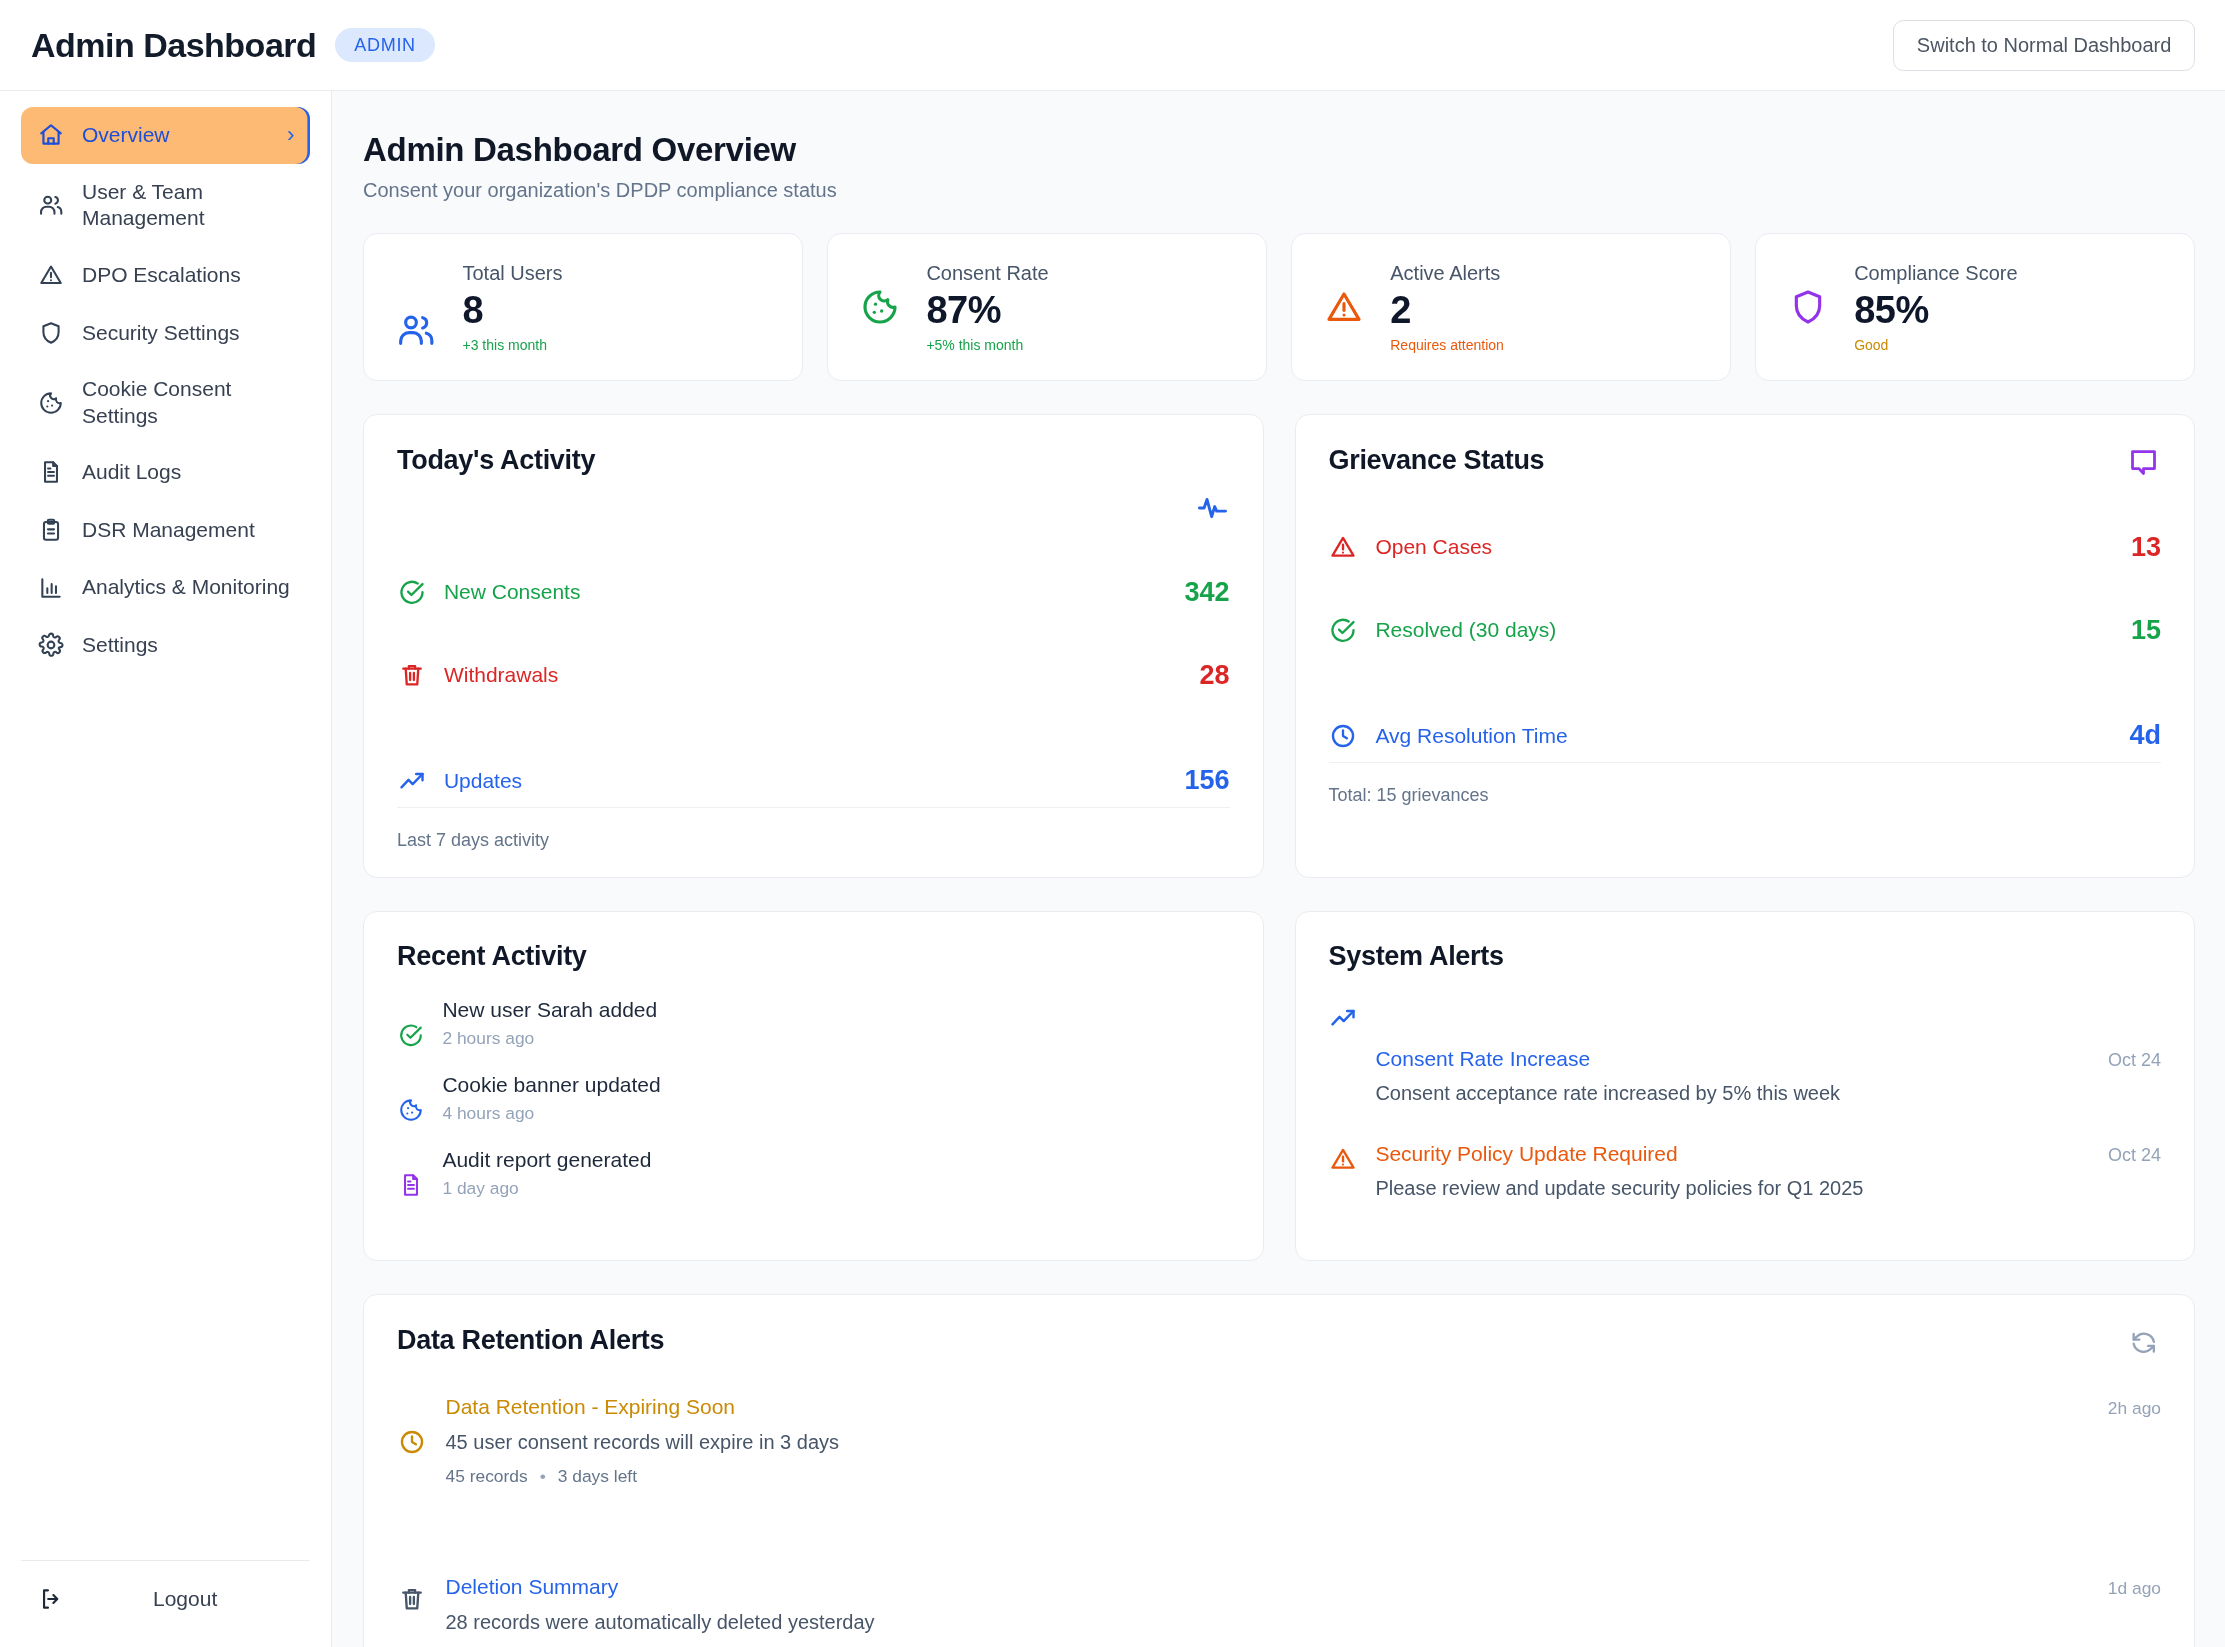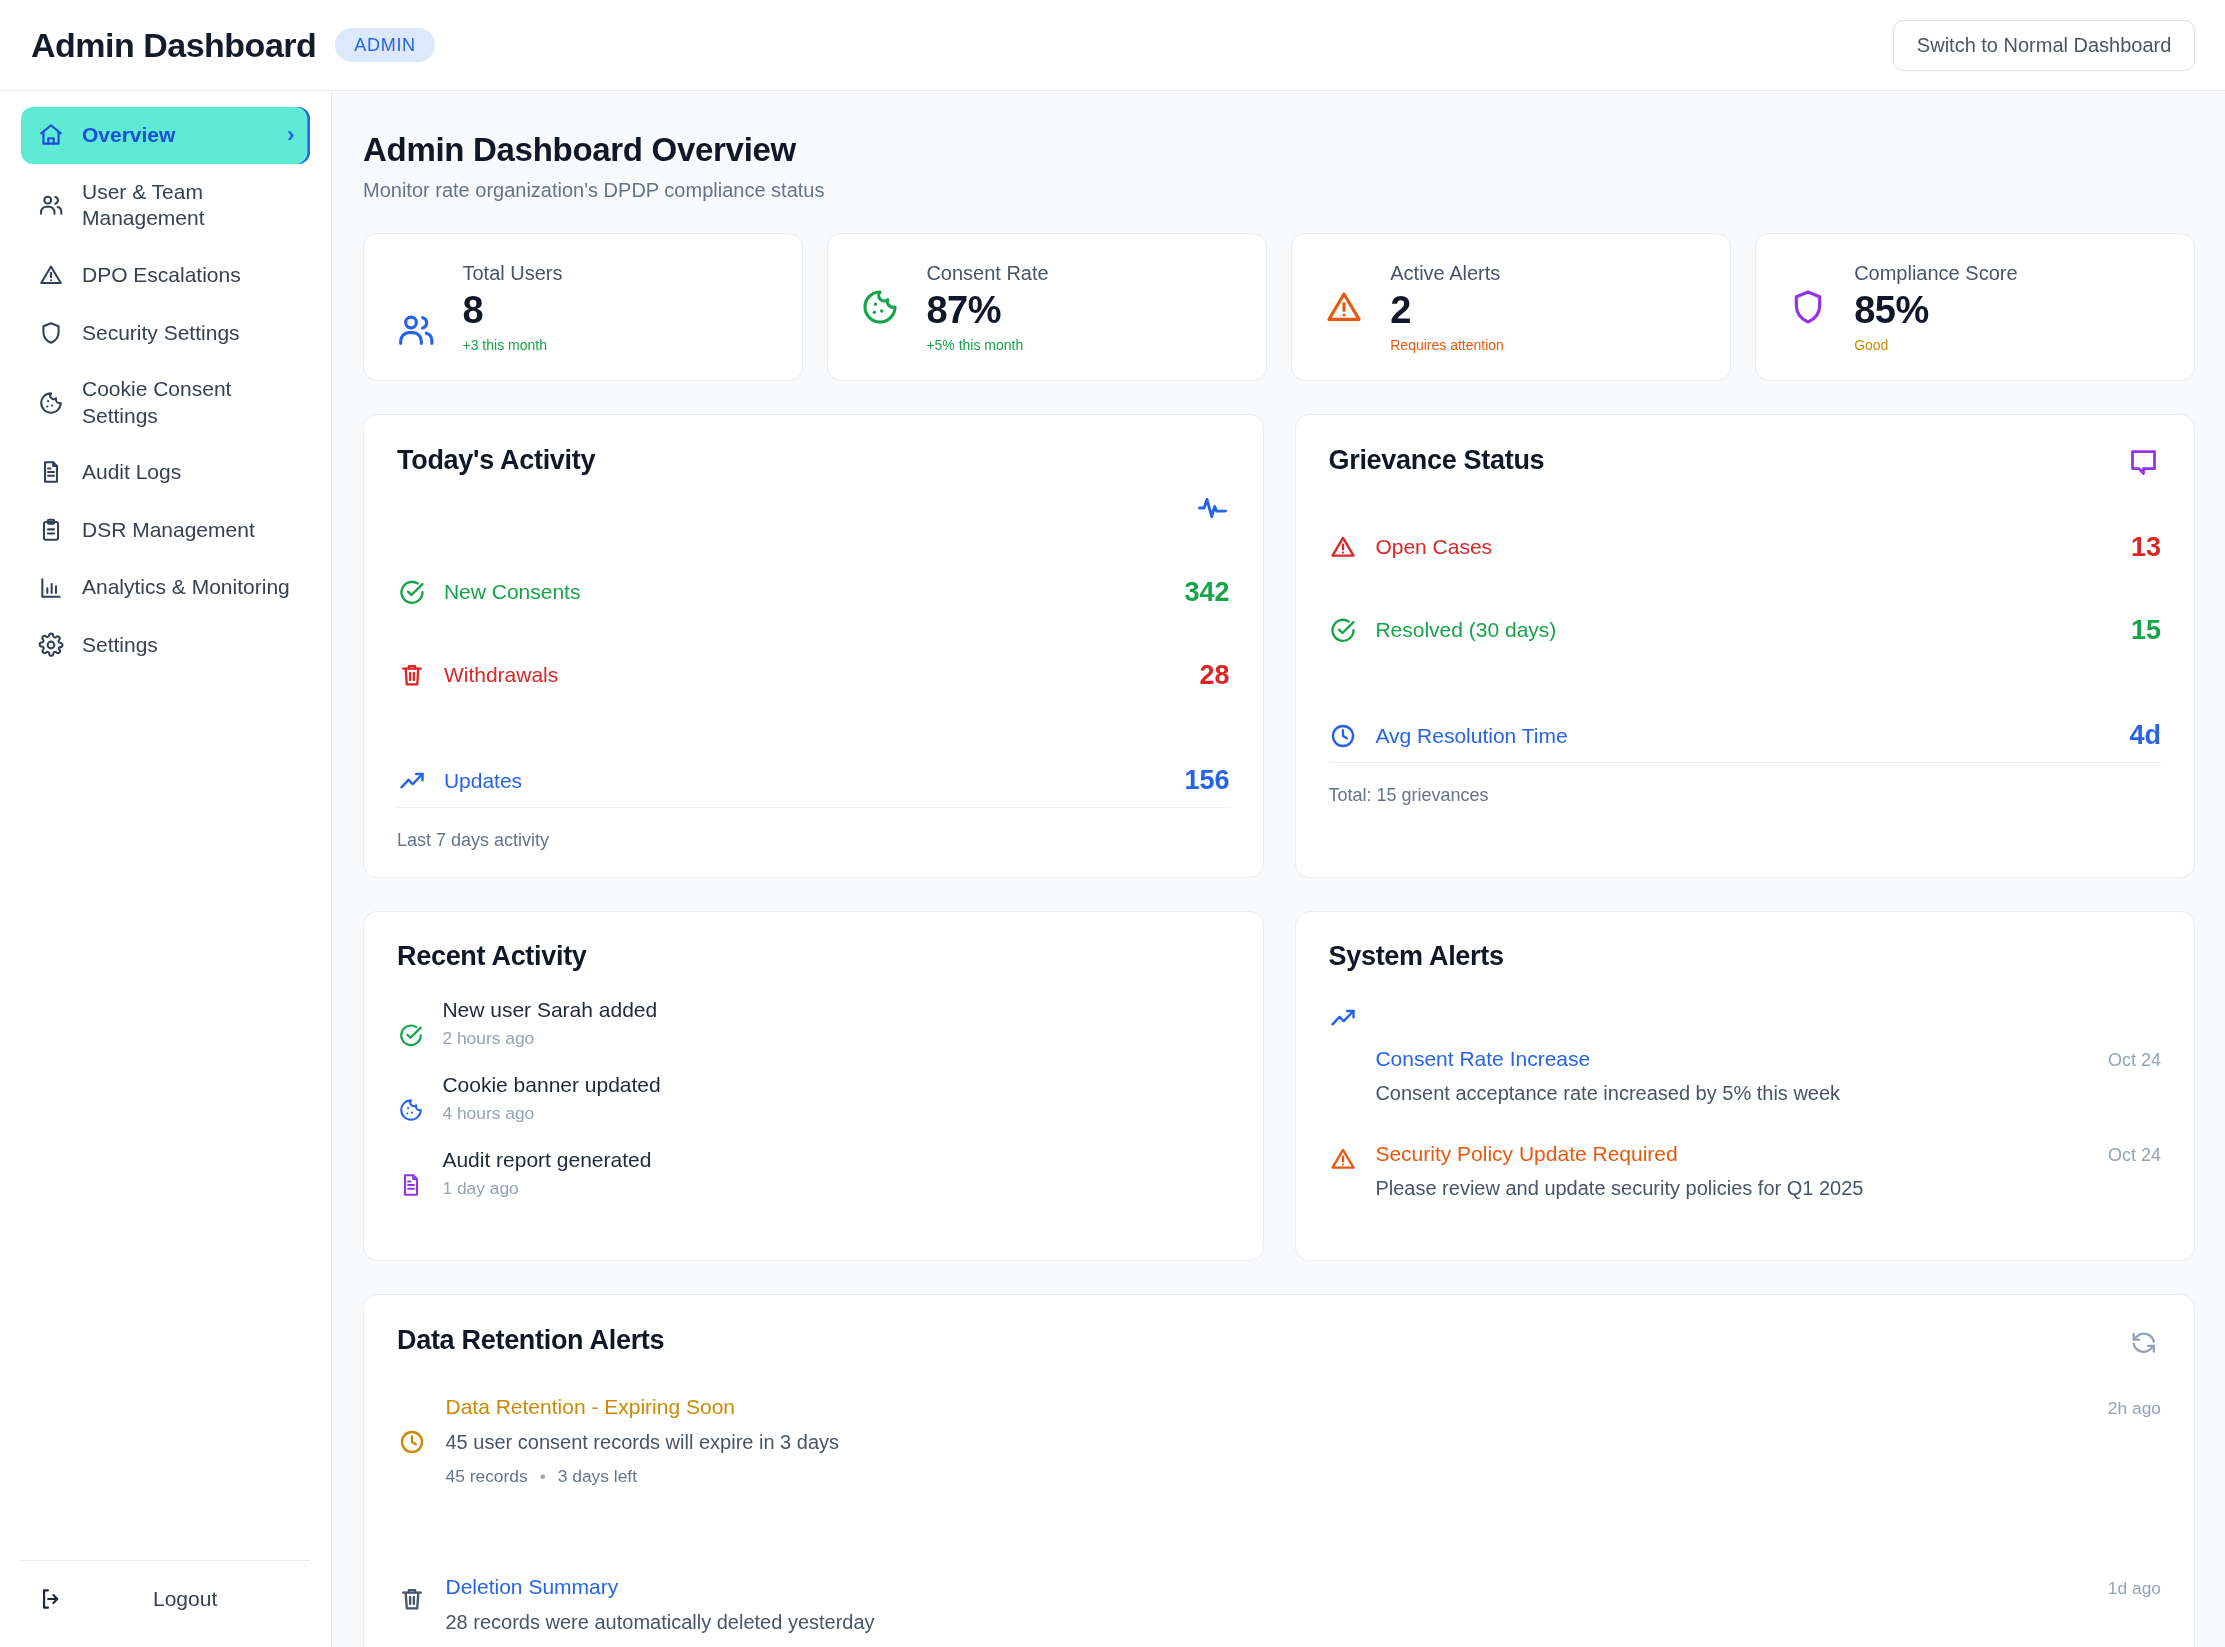--- a/index.html
+++ b/index.html
@@ -80,23 +80,23 @@
     border-radius: 12px;
     font-size: 21px;
     color: #374151;
     cursor: pointer;
     position: relative;
     min-height: 54px;
   }
   .nav-item .ico { width: 28px; height: 28px; flex: 0 0 28px; display:flex; align-items:center; justify-content:center; color:#334155; }
   .nav-item .lbl { flex: 1; line-height: 1.25; }
   .nav-item.active {
-    background: #5eead4;
+    background: #fdba74;
     color: #1d4ed8;
-    font-weight: 700;
+    font-weight: 400;
     box-shadow: inset -2.6px 0 0 0 #2563eb;
   }
   .nav-item.active .ico { color: #1d4ed8; }
   .nav-item .chev { color: #2563eb; font-size: 22.6px; line-height: 1; }
 
   .sidebar-spacer { flex: 1; }
   .sidebar-footer {
     border-top: 0.9px solid #e8eaee;
     margin: 0 21px;
     padding: 24px 15.6px 35px;
@@ -346,21 +346,21 @@
             <path d="M17.5 12H9.4"></path>
           </svg>
       </span>
       <span class="lbl">Logout</span>
     </div>
   </div>
 
   <div class="main">
 
     <div class="page-title">Admin Dashboard Overview</div>
-    <div class="page-sub">Monitor rate organization's DPDP compliance status</div>
+    <div class="page-sub">Consent your organization's DPDP compliance status</div>
 
     <div class="stats">
 
       <div class="stat-card">
         <span class="stat-icon c-blue">
           <svg width="40" height="40" viewBox="0 0 24 24" fill="none" stroke="currentColor" stroke-width="1.9" stroke-linecap="round" stroke-linejoin="round">
               <circle cx="9" cy="7.5" r="3.2"></circle>
               <path d="M2.8 20v-1.4A5 5 0 0 1 7.8 13.6h2.4a5 5 0 0 1 5 5V20"></path>
               <path d="M16 4.6a3.2 3.2 0 0 1 0 6.2"></path>
               <path d="M18.2 13.9a4.6 4.6 0 0 1 3.3 4.4V20"></path>

